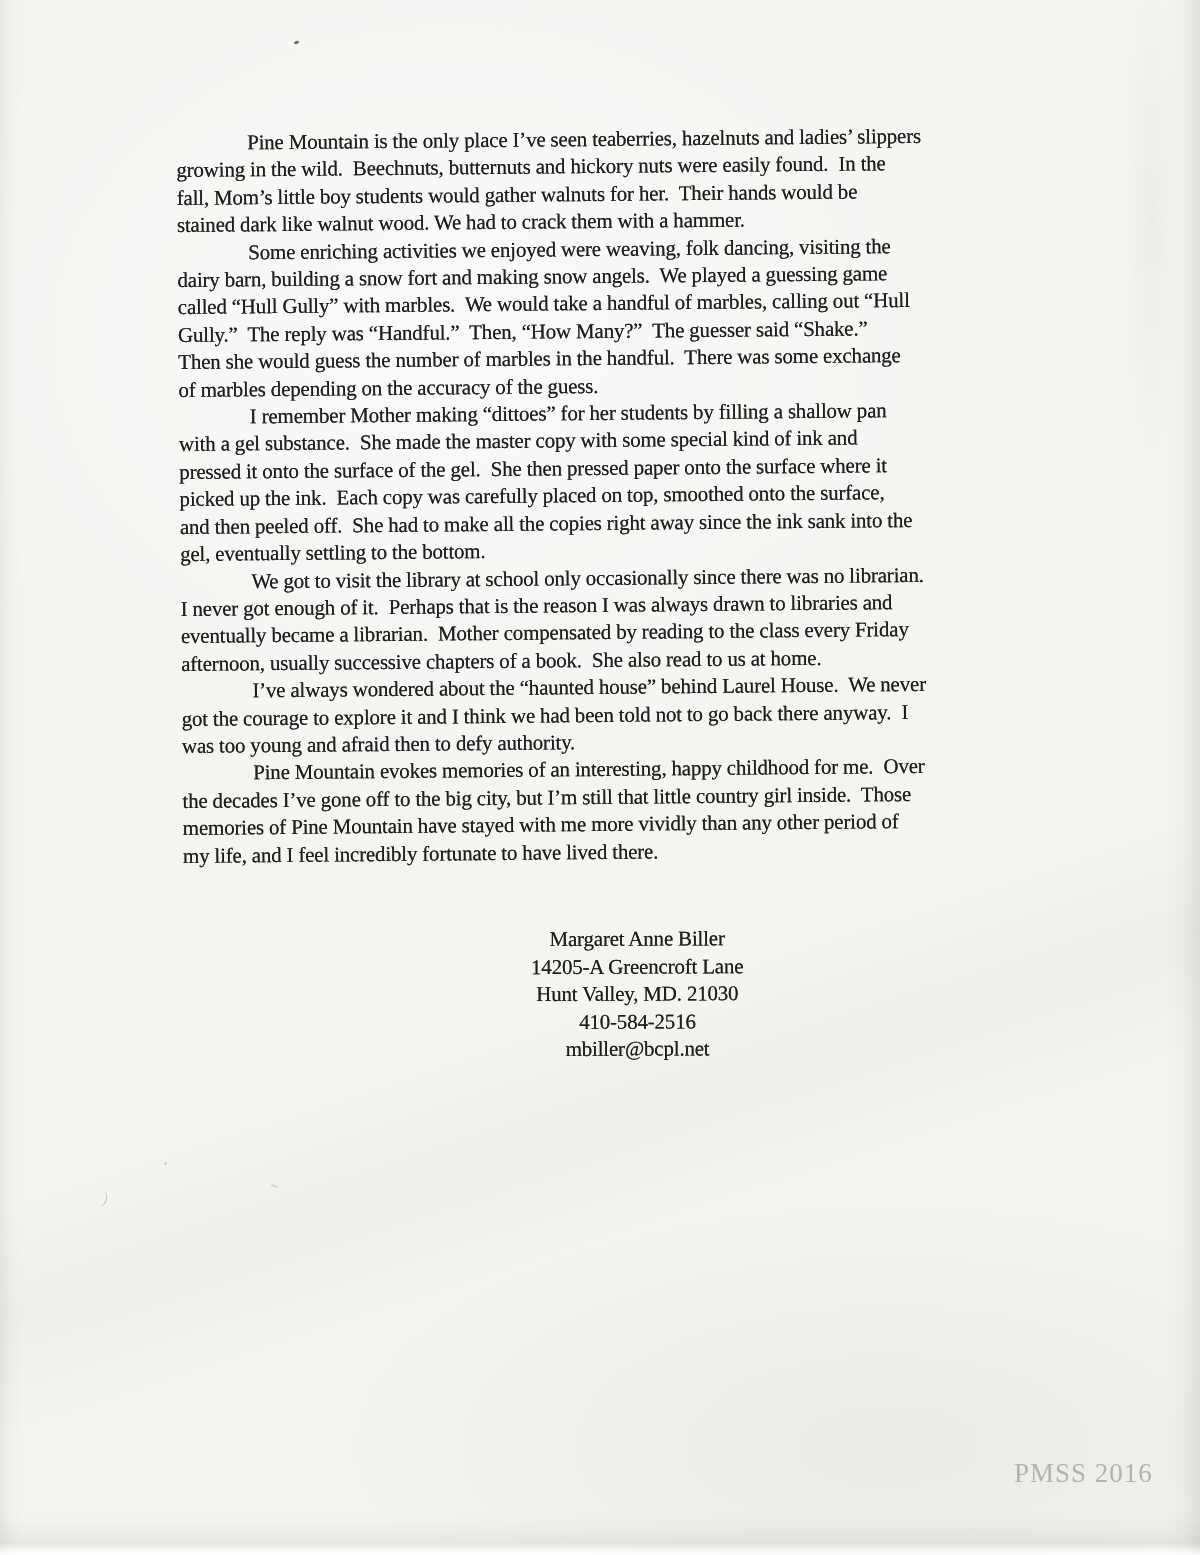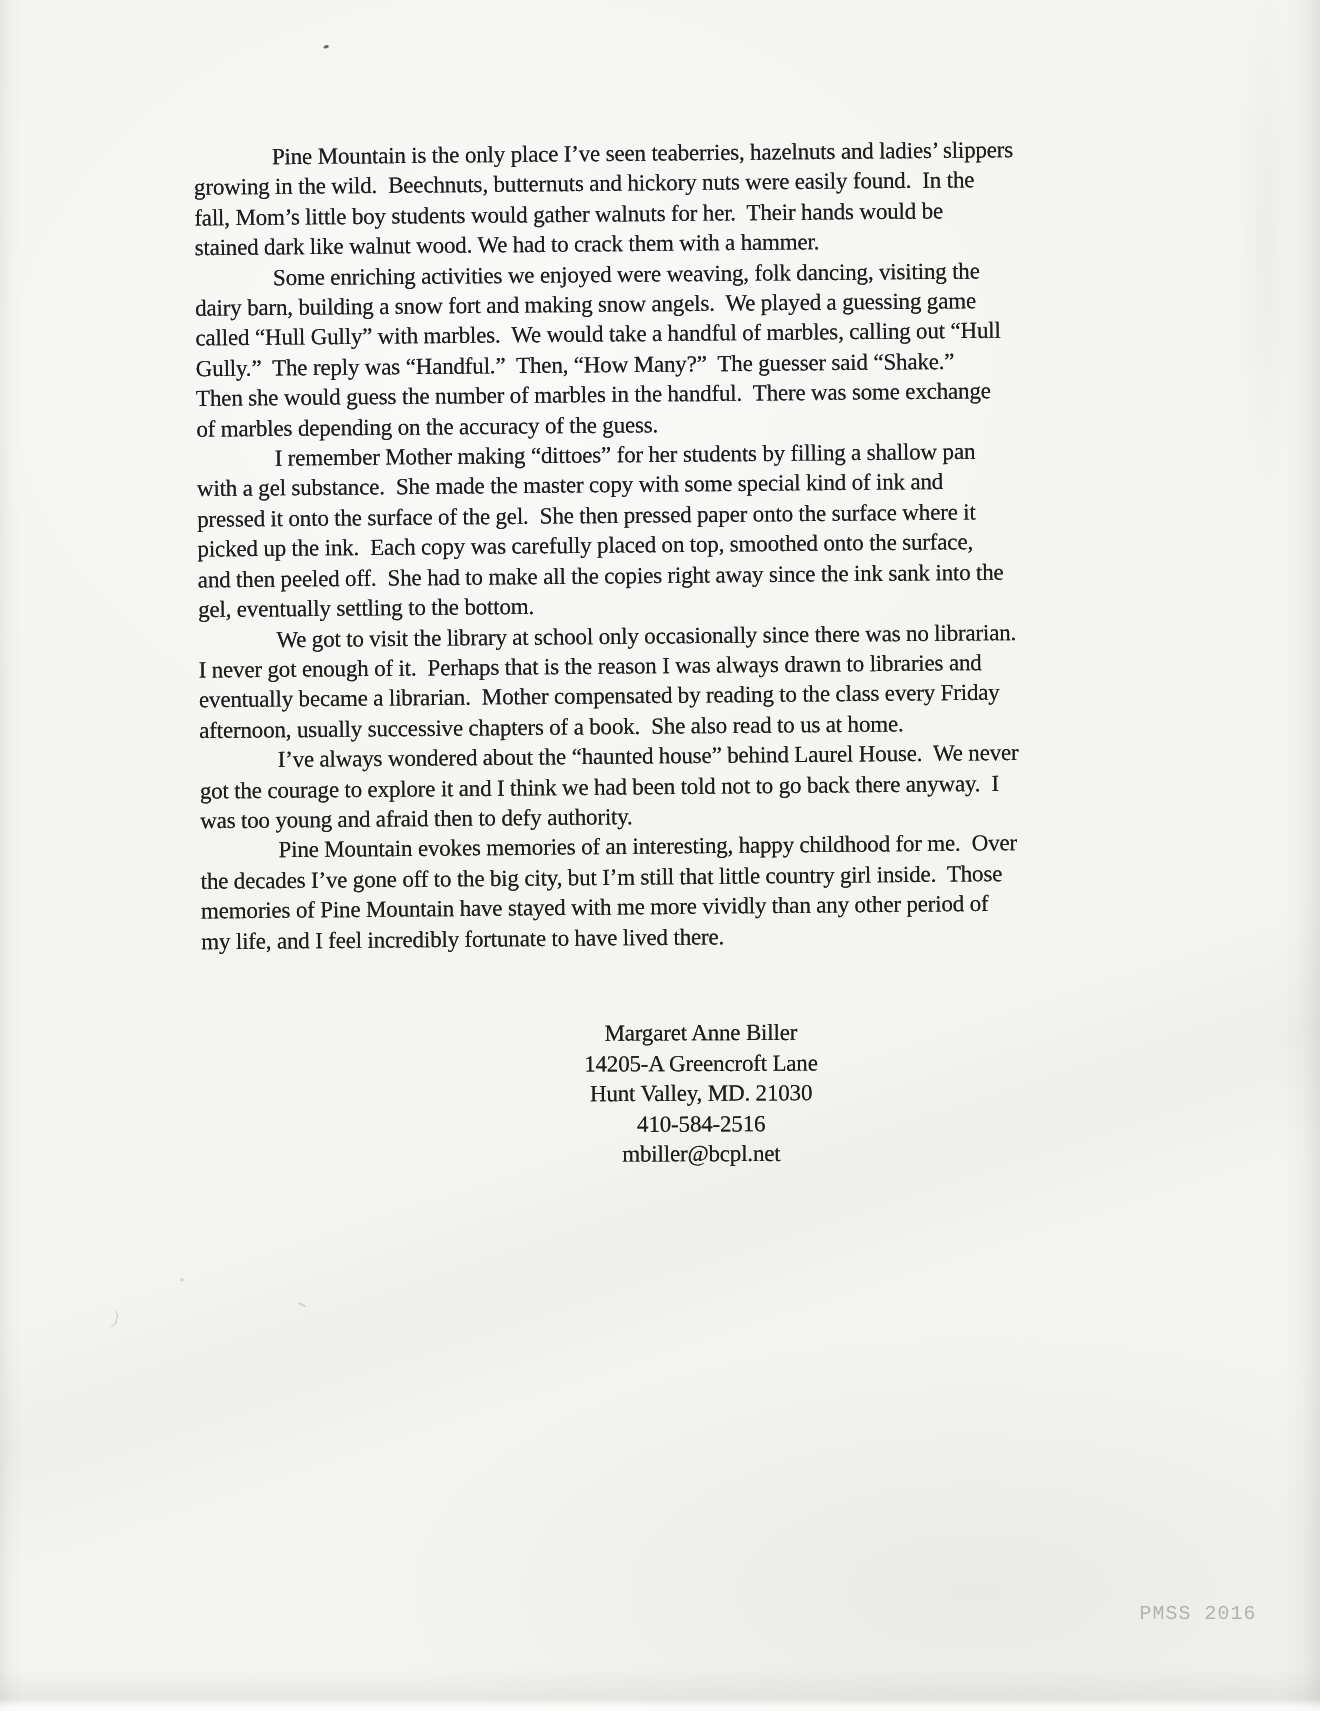--- a/index.html
+++ b/index.html
@@ -60,25 +60,25 @@
   .signature {
     margin-top: 60px;
     padding-left: 22px;
     text-align: center;
     transform: rotate(0.3deg);
   }
   .signature > div { line-height: 27.6px; }
 
   .watermark {
     position: absolute;
-    left: 1036px; top: 1458px;
+    left: 1014px; top: 1458px;
     color: var(--watermark);
-    font-size: 18px;
+    font-size: 27px;
     letter-spacing: 1px;
-    font-family: Liberation Mono, monospace;
+    font-family: Liberation Serif, serif;
   }
 
   
   .speck { position: absolute; pointer-events: none; }
   .speck-a { left: 294px; top: 41px; width: 5px; height: 3px;
              background: #3c3c3a; border-radius: 50%; opacity: 0.75;
              transform: rotate(-18deg); }
   .speck-b { left: 164px; top: 1162px; width: 3px; height: 3px;
              background: #8a8a85; border-radius: 50%; opacity: 0.35; }
   .speck-c { left: 271px; top: 1185px; width: 7px; height: 2px;

